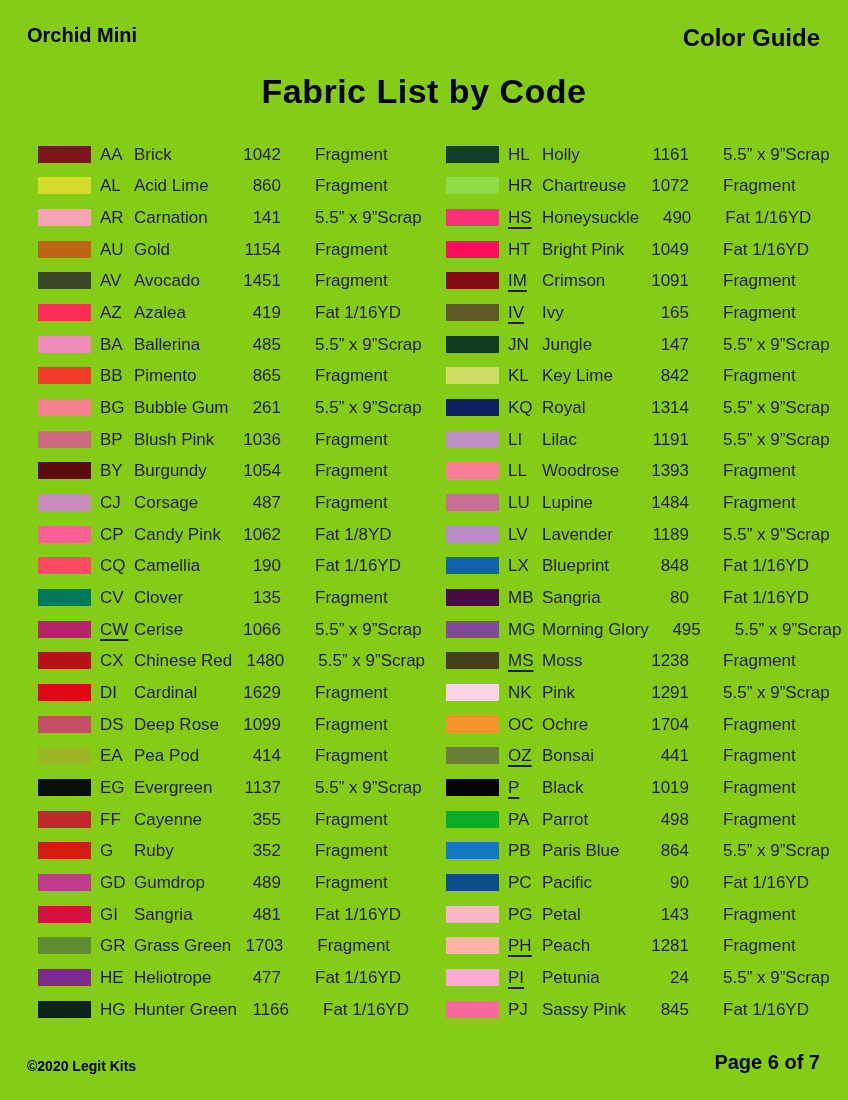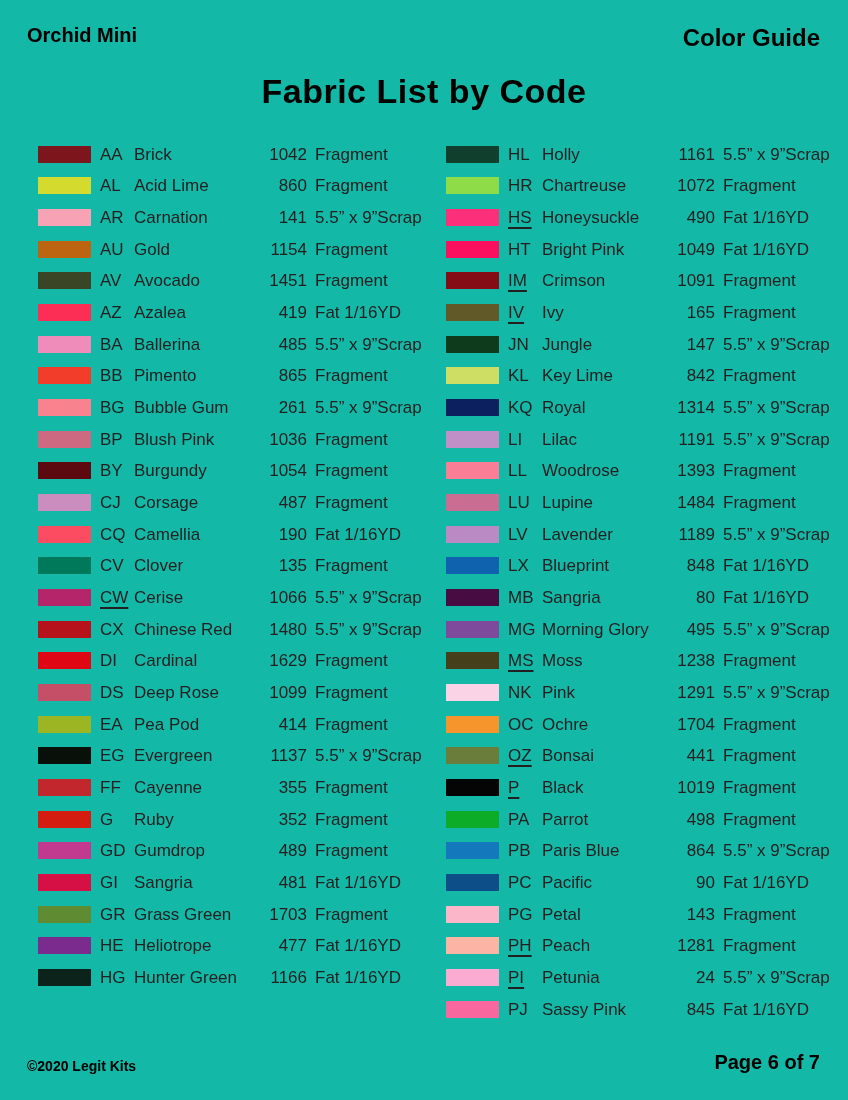--- a/index.html
+++ b/index.html
@@ -1,33 +1,33 @@
 <!DOCTYPE html>
 <html><head>
 <meta charset="utf-8">
 <style>
   html,body{margin:0;padding:0;background:#ffffff;}
   #page{
-    position:relative;width:848px;height:1100px;background:#14b8a6;
+    position:relative;width:848px;height:1100px;background:#84cc16;
     font-family:"Liberation Sans","DejaVu Sans",sans-serif;color:#231f20;overflow:hidden;
   }
   .hdr-left{position:absolute;top:24px;left:27px;font-size:20px;font-weight:bold;color:#000;}
   .hdr-right{position:absolute;top:24px;right:28px;font-size:24px;font-weight:bold;color:#000;}
   .page-title{position:absolute;top:72px;left:0;width:100%;text-align:center;
     font-size:34px;font-weight:bold;color:#000;letter-spacing:0.5px;}
   .list{position:absolute;top:131px;left:38px;width:800px;display:flex;gap:17px;}
   .col{width:391px;display:flex;flex-direction:column;}
   .frow{display:flex;align-items:flex-end;height:31.68px;font-size:17px;line-height:1;}
   .swatch{width:53px;height:17px;margin-right:9px;flex:0 0 53px;}
   .code{width:34px;flex:0 0 34px;}
   .code.underlined{}
   .code.underlined .code-text{text-decoration:underline;text-underline-offset:4px;text-decoration-thickness:1.5px;}
   .fname{flex:1;white-space:nowrap;overflow:visible;}
   .fnum{width:52px;flex:0 0 52px;text-align:right;}
-  .fsize{width:114px;flex:0 0 114px;margin-left:8px;white-space:nowrap;}
+  .fsize{width:114px;flex:0 0 114px;margin-left:34px;white-space:nowrap;}
   .ftr-left{position:absolute;bottom:26px;left:27px;font-size:14px;font-weight:bold;color:#000;}
   .ftr-right{position:absolute;bottom:26px;right:28px;font-size:20px;font-weight:bold;color:#000;}
 </style>
 </head>
 <body>
 
 <div id="page">
   <div class="hdr-left">Orchid Mini</div>
   <div class="hdr-right">Color Guide</div>
   <div class="page-title">Fabric List by Code</div>
@@ -123,20 +123,27 @@
   </div>
 
   <div class="frow">
     <div class="swatch" style="background: rgb(202, 141, 189);"></div>
     <div class="code"><span class="code-text">CJ</span></div>
     <div class="fname">Corsage</div>
     <div class="fnum">487</div>
     <div class="fsize">Fragment</div>
   </div>
 
+  <div class="frow">
+    <div class="swatch" style="background: rgb(250, 95, 150);"></div>
+    <div class="code"><span class="code-text">CP</span></div>
+    <div class="fname">Candy Pink</div>
+    <div class="fnum">1062</div>
+    <div class="fsize">Fat 1/8YD</div>
+  </div>
 
   <div class="frow">
     <div class="swatch" style="background: rgb(251, 76, 97);"></div>
     <div class="code"><span class="code-text">CQ</span></div>
     <div class="fname">Camellia</div>
     <div class="fnum">190</div>
     <div class="fsize">Fat 1/16YD</div>
   </div>
 
   <div class="frow">

